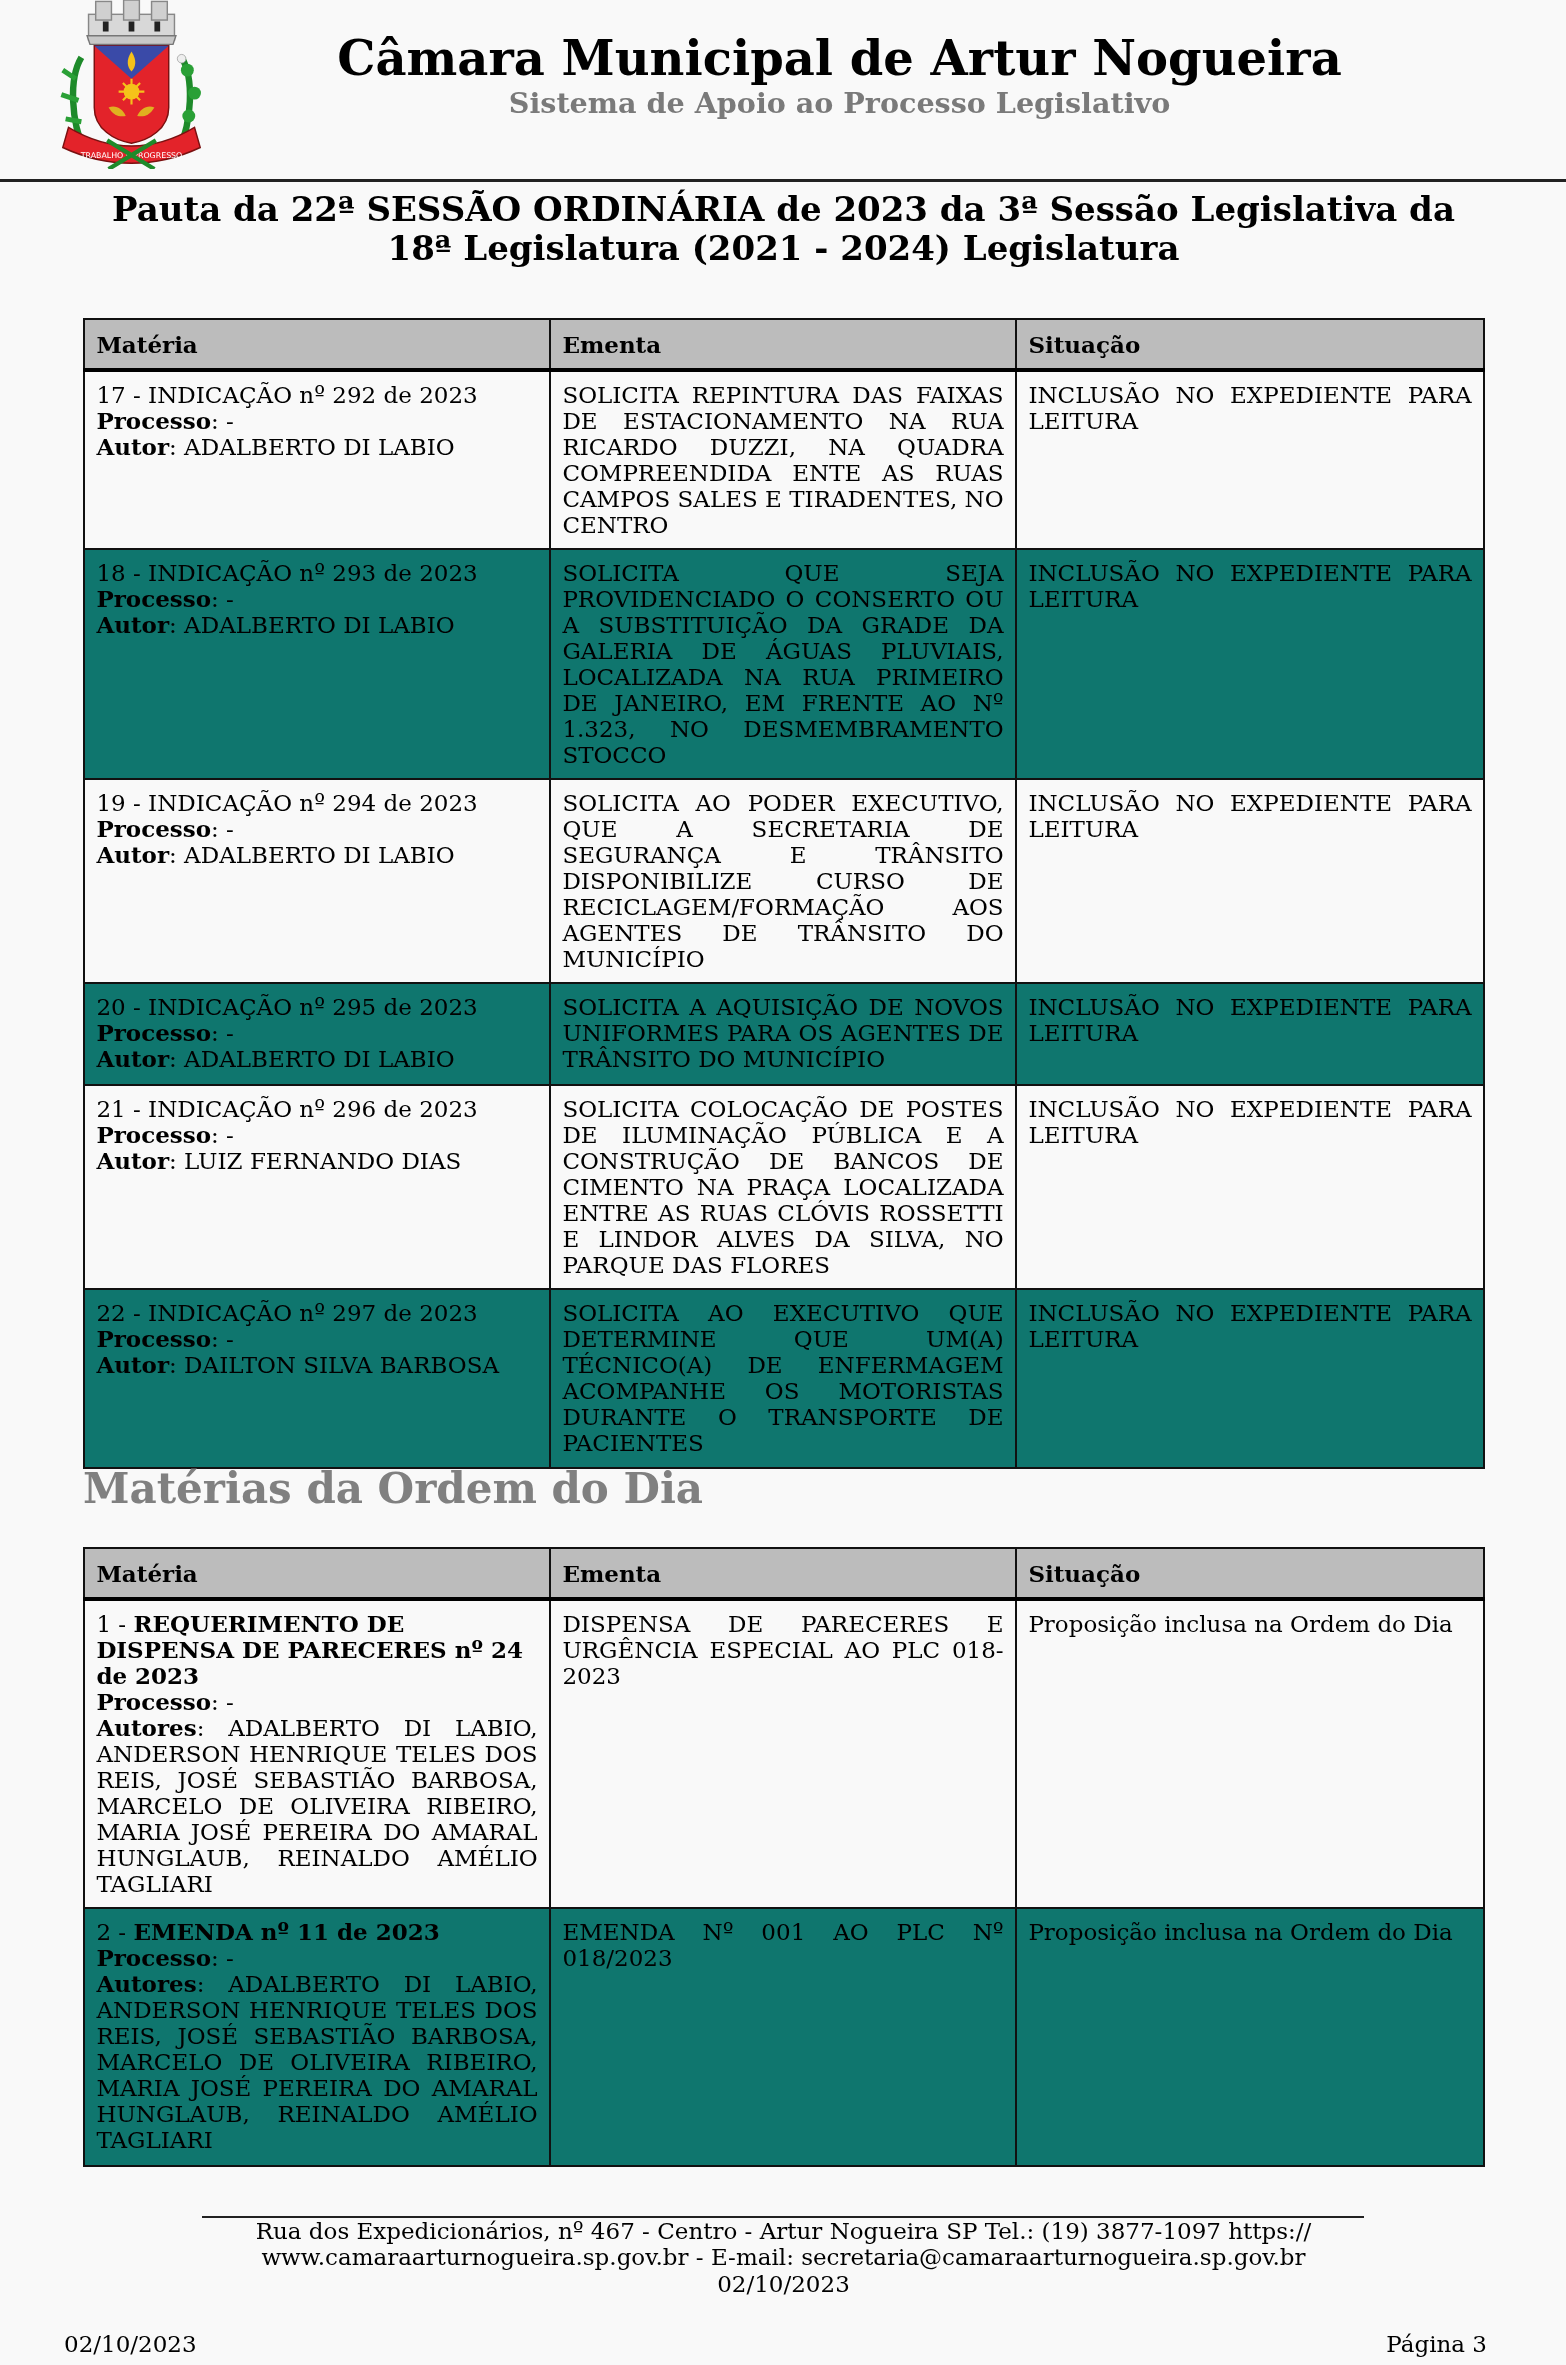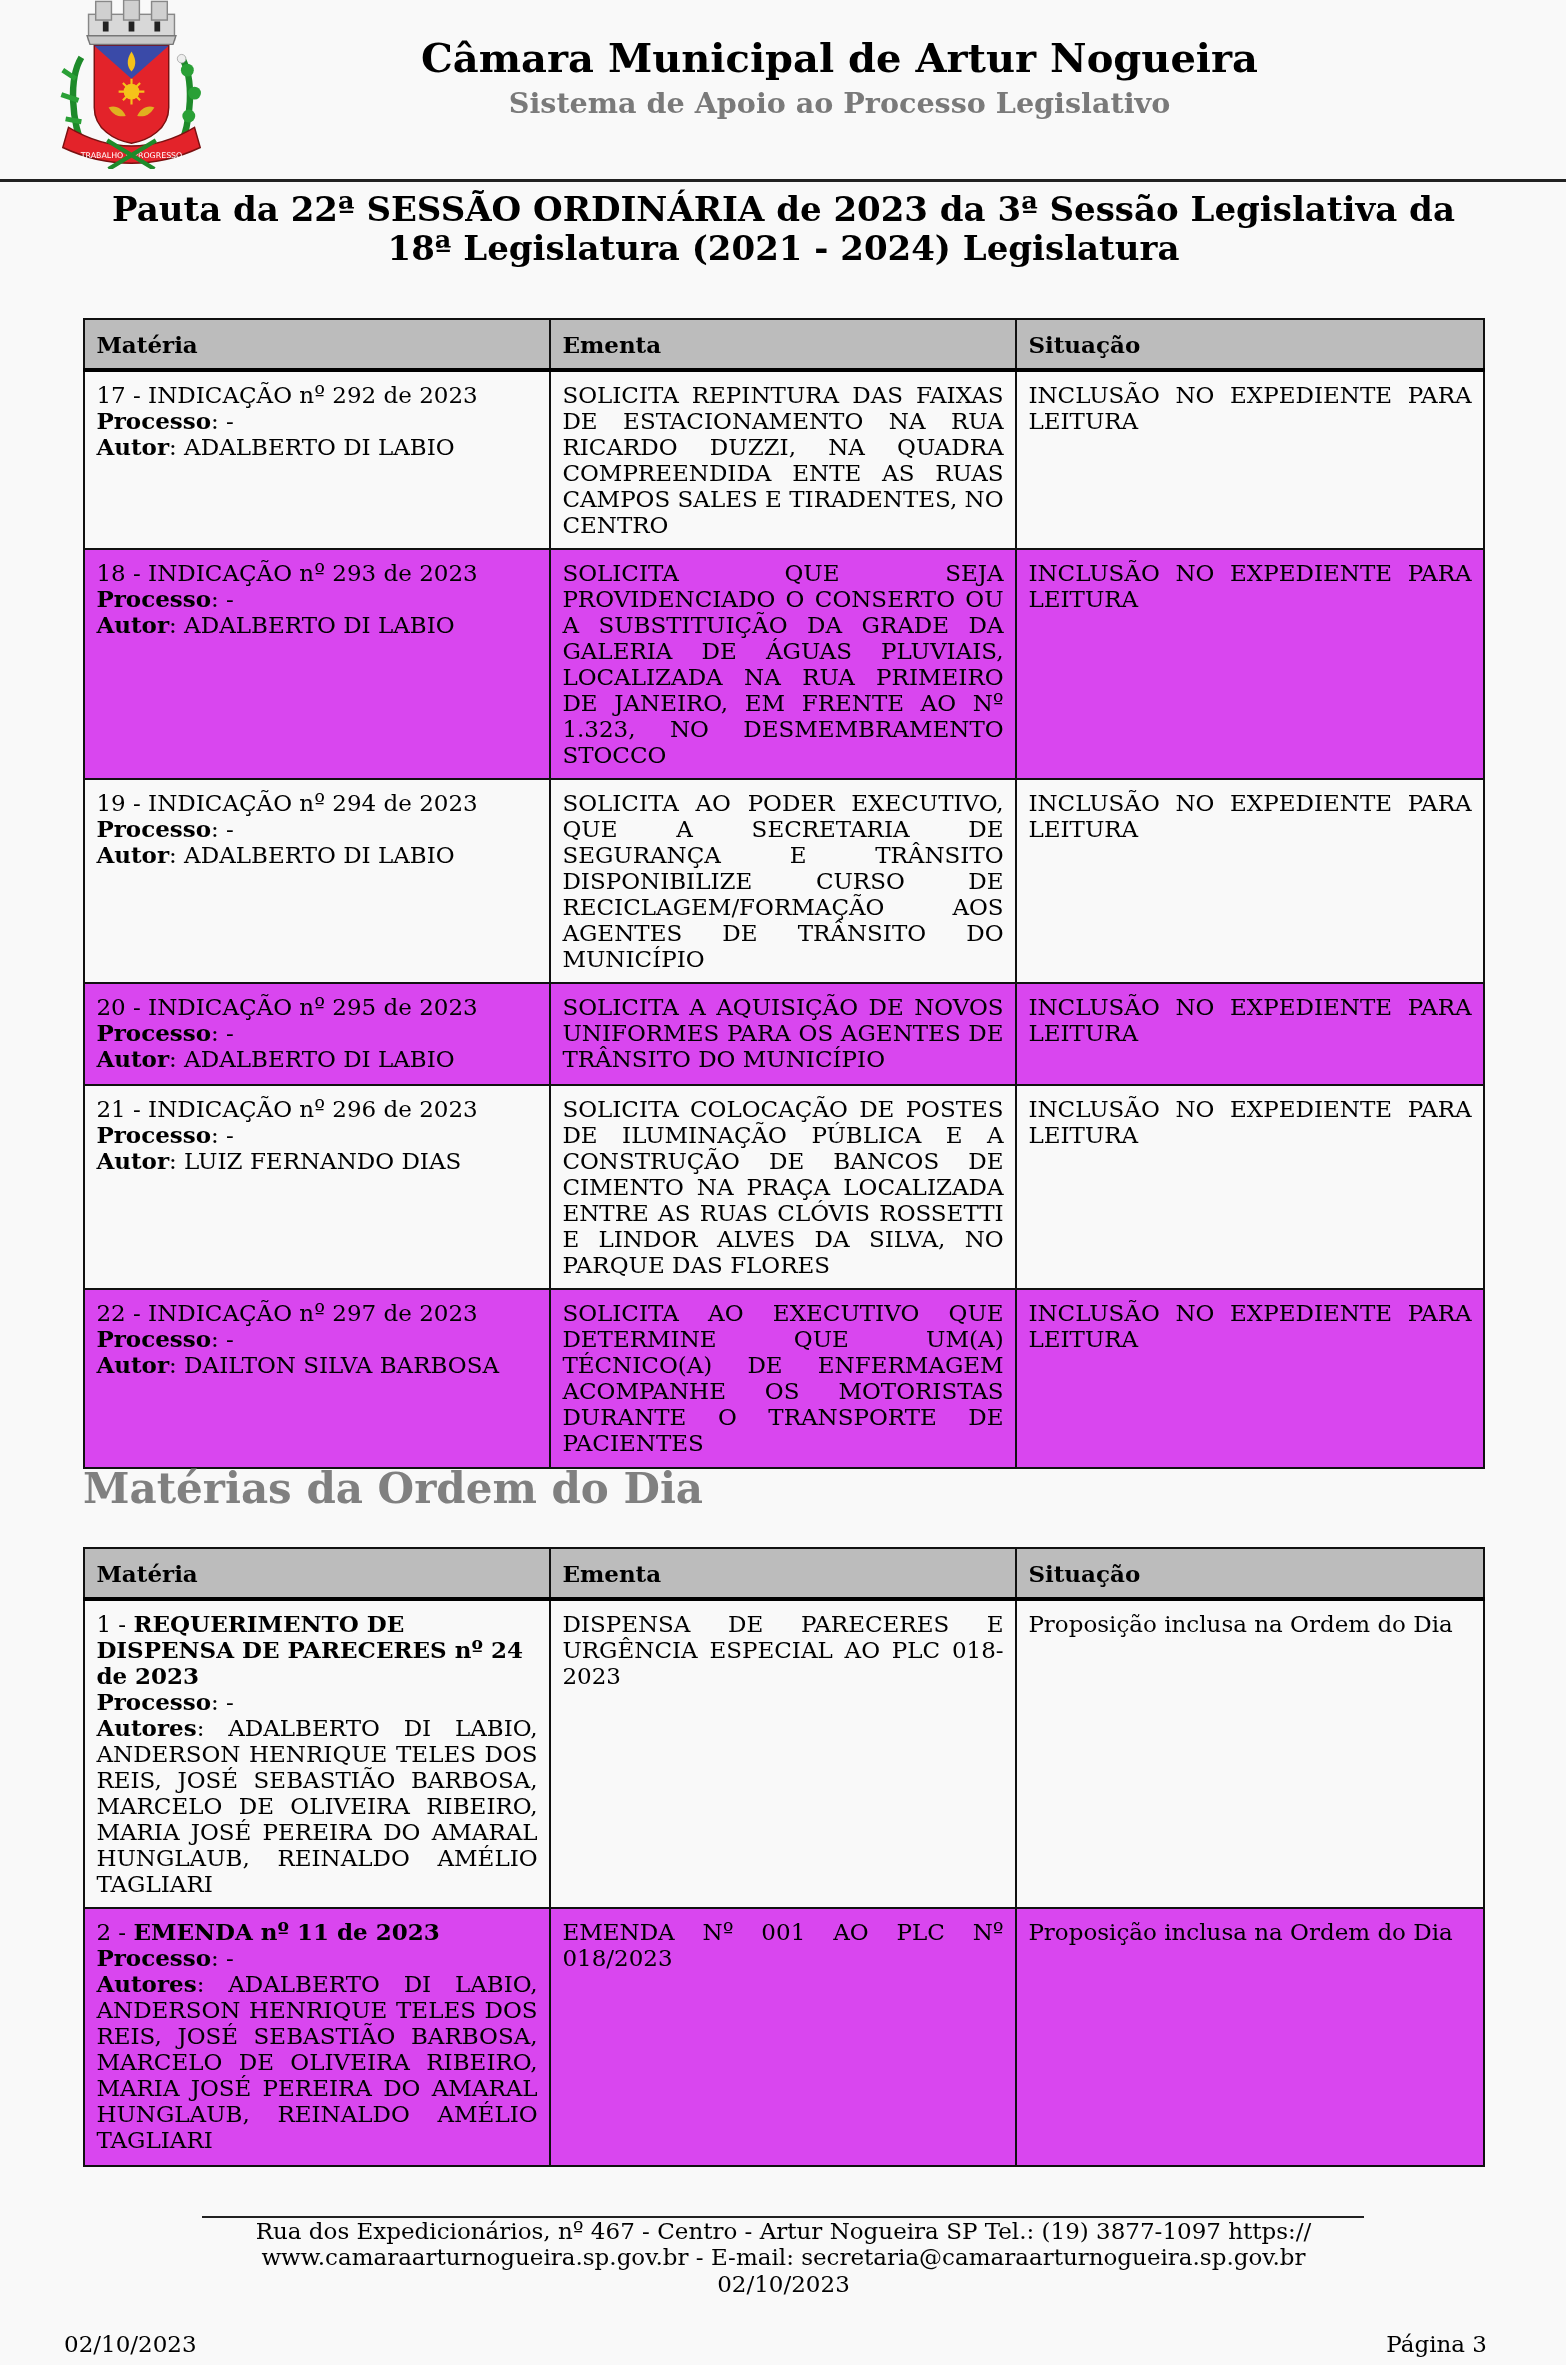--- a/index.html
+++ b/index.html
@@ -2,36 +2,36 @@
 <html style="font-size:11.4px"><head>
 <meta charset="utf-8">
 <style>
   * { box-sizing: border-box; margin: 0; padding: 0; }
   html, body { width: 1567px; height: 2366px; background: #f9f9f9; }
   body { position: relative; font-family: "DejaVu Serif", serif; color: #000; overflow: hidden; }
 
   .header { position: absolute; left: 0; top: 0; width: 1567px; height: 181px; }
   .logo { position: absolute; left: 47px; top: 0px; width: 169px; height: 169px; }
   .header-titles { position: absolute; left: 286px; width: 1107px; top: 31px; text-align: center; }
-  .header-title { font-size: 40px; font-weight: bold; line-height: 54px; color: #000; }
+  .header-title { font-size: 48px; font-weight: bold; line-height: 54px; color: #000; }
   .header-subtitle { font-size: 28.6px; font-weight: bold; line-height: 36px; color: #7a7a7a; }
   .header-rule { position: absolute; left: 0; top: 179px; width: 1567px; height: 2.9px; background: #222; }
 
   .page-title { position: absolute; left: 79px; width: 1409px; top: 190px; text-align: center;
     font-size: 34px; font-weight: bold; line-height: 39px; }
 
   table.pauta { position: absolute; left: 83px; width: 1399px; border-collapse: collapse;
     table-layout: fixed; font-size: 23px; line-height: 26px; padding-left: 45px; }
   table.pauta col.c1, table.pauta col.c2 { width: 466px; }
   table.pauta col.c3 { width: 468px; }
   table.pauta th { background: #bcbcbc; text-align: left; font-weight: bold; font-size: 23px;
     padding: 11.4px 11.4px 10px 11.4px; border: 2.1px solid #111; border-bottom: 4.3px solid #000; height: 51px; vertical-align: middle; }
   table.pauta td { border: 2.1px solid #111; padding: 10px 11.4px 10px 11.4px; vertical-align: top; text-align: justify; }
   table.pauta tr.odd td { background: #f9f9f9; }
-  table.pauta tr.even td { background: #d946ef; }
+  table.pauta tr.even td { background: #0f766e; }
   .materia-title { display: block; text-align: left; }
   .b { font-weight: bold; }
   .line { display: block; }
 
   #t1 { top: 318px; }
   #t2 { top: 1547px; }
 
   .section-heading { position: absolute; left: 83px; top: 1461px; font-size: 42px; font-weight: bold;
     color: #808080; line-height: 56px; }
 

